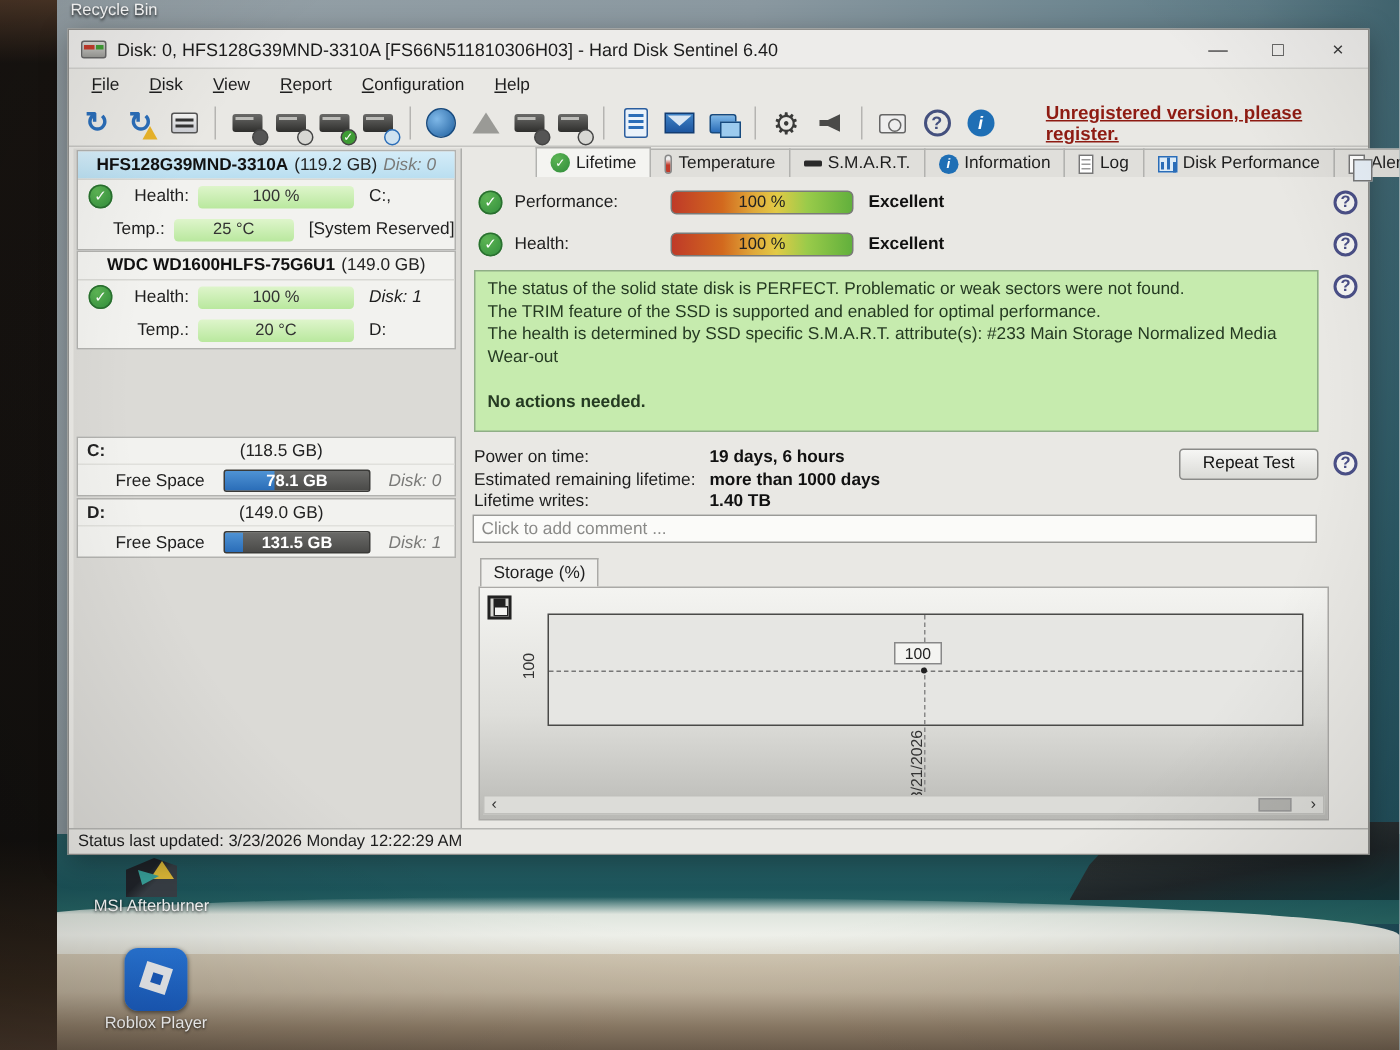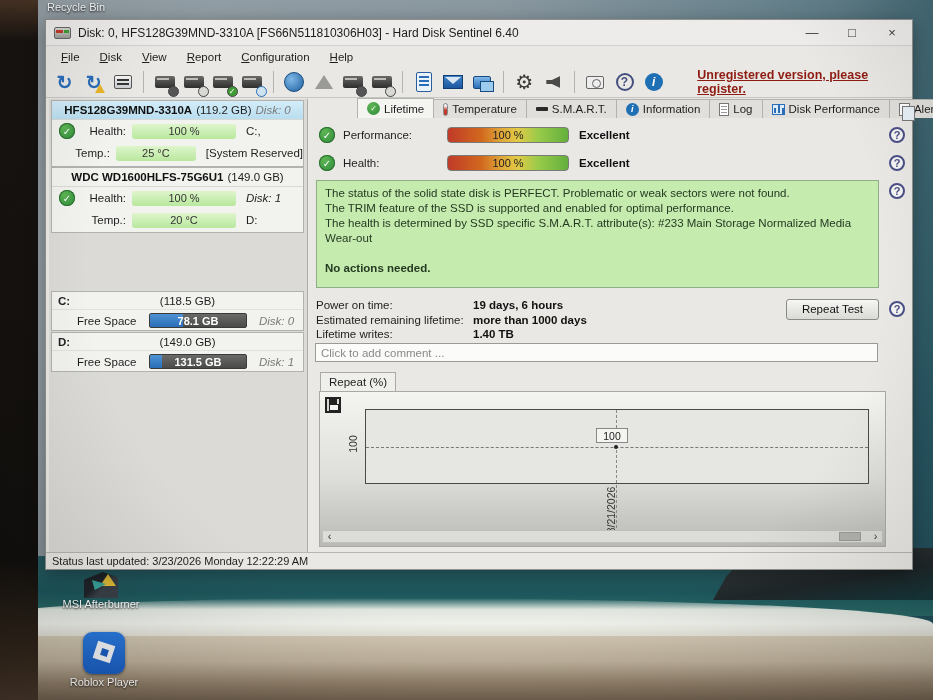--- a/index.html
+++ b/index.html
@@ -484,21 +484,21 @@
         <span class="stat-label">Lifetime writes:</span>
         <span class="stat-value">1.40 TB</span>
       </div>
     </div>
 
     <div class="repeat-btn">Repeat Test</div>
     <div class="qicon q-abs" style="left:580px; top:202px;"></div>
 
     <input class="comment-box" placeholder="Click to add comment ..." style="">
 
-    <div class="chart-tab">Repeat (%)</div>
+    <div class="chart-tab">Storage (%)</div>
     <div class="chart-panel">
       <div class="save-icon"></div>
       <div class="ylabel">100</div>
       <div class="chart-area">
         <div class="hline"></div>
         <div class="vline"></div>
         <div class="datapoint"></div>
         <div class="pointlabel">100</div>
       </div>
       <div class="xlabel">3/21/2026</div>

